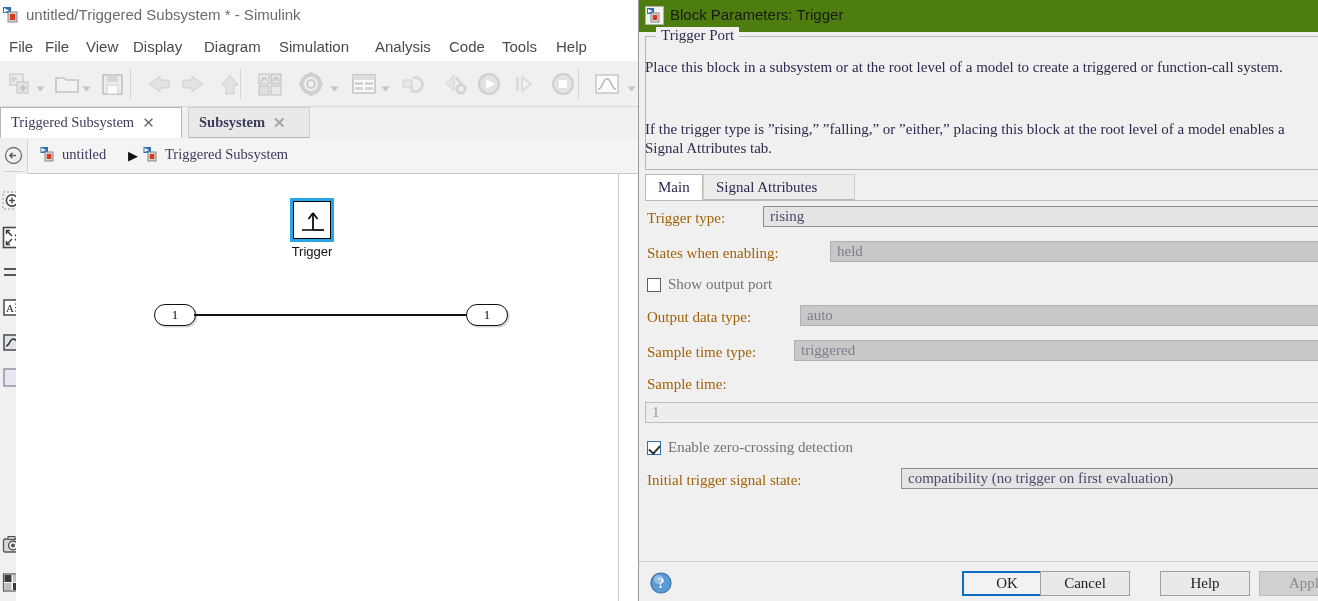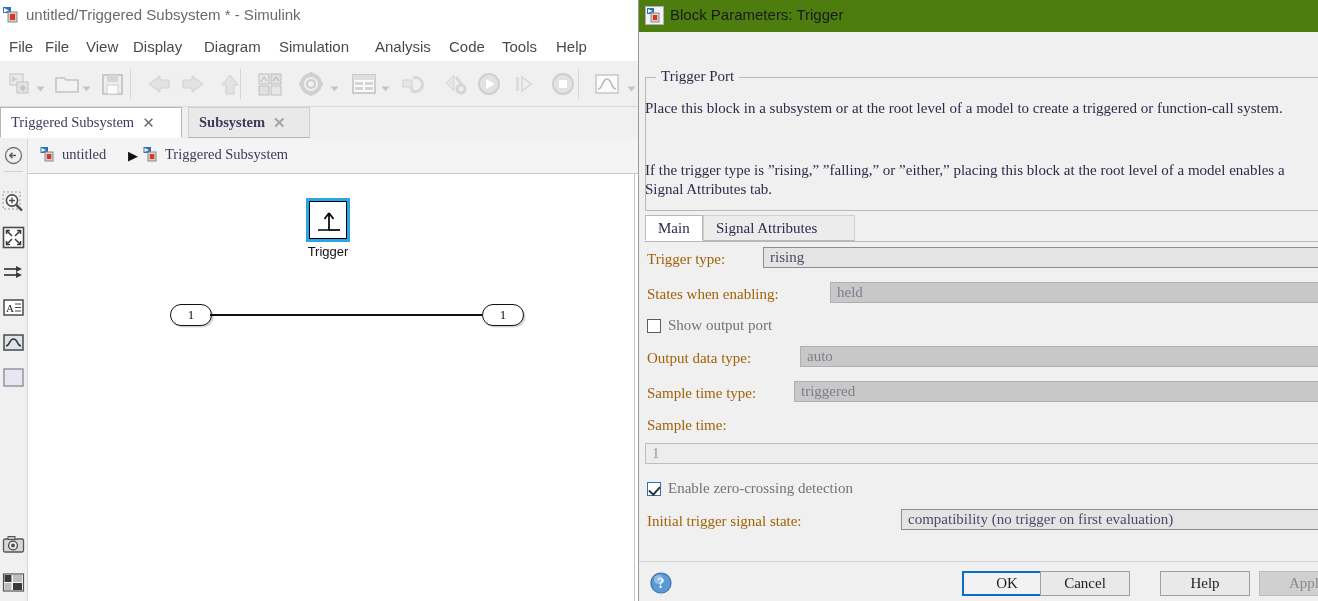--- a/index.html
+++ b/index.html
@@ -42,21 +42,21 @@
   .leftrail{position:absolute;left:0;top:139px;width:27px;height:462px;background:#f0f0f0;border-right:1px solid #d6d6d6;}
   .rail-ico{position:absolute;left:2px;width:23px;height:23px;}
   .rail-sep{position:absolute;left:4px;width:19px;height:1px;background:#d0d0d0;}
 
   .breadcrumb{position:absolute;left:28px;top:139px;width:610px;height:34px;background:#f4f4f4;border-bottom:1px solid #c8c8c8;}
   .bc-item{position:absolute;top:7px;display:flex;align-items:center;white-space:nowrap;
        font-family:"Liberation Serif",serif;font-size:14.5px;color:#3b3b5c;}
   .bc-item .bc-ico{width:17px;height:17px;margin-right:5px;}
   .bc-sep{position:absolute;top:9px;font-size:13px;color:#111;}
 
-  .canvas{position:absolute;left:32px;top:174px;width:602px;height:427px;background:#fff;border-right:1px solid #c8c8c8;overflow:hidden;}
+  .canvas{position:absolute;left:16px;top:174px;width:602px;height:427px;background:#fff;border-right:1px solid #c8c8c8;overflow:hidden;}
 
   .blk-trigger{position:absolute;left:274px;top:24px;width:44px;height:44px;
      border:3px solid #2ba5e8;box-sizing:border-box;background:#fff;}
   .blk-trigger-inner{position:absolute;left:0;top:0;width:100%;height:100%;border:1.5px solid #000;box-sizing:border-box;background:#fff;}
   .blk-label{position:absolute;left:250px;top:70px;width:92px;text-align:center;
      font-family:"Liberation Sans",sans-serif;font-size:13px;color:#111;}
 
   .port{position:absolute;height:20px;border:1.4px solid #111;border-radius:11px;background:#fff;
       display:flex;align-items:center;justify-content:center;
       font-family:"Liberation Serif",serif;font-size:13px;color:#111;
@@ -65,21 +65,21 @@
   .wire-head{position:absolute;width:0;height:0;border-left:11px solid #111;border-top:6px solid transparent;border-bottom:6px solid transparent;}
 
   
   #dialog{position:absolute;left:638px;top:0;width:680px;height:601px;background:#f0f0f0;overflow:hidden;
       border-left:1px solid #9a9a9a;box-sizing:border-box;}
   .dlg-title{position:absolute;left:0;top:0;width:680px;height:32px;background:#4d7c0f;}
   .dlg-title .dt-ico{position:absolute;left:6px;top:6px;width:19px;height:19px;}
   .dlg-title .dt-text{position:absolute;left:31px;top:6px;font-size:15px;color:#1a1a1a;
       font-family:"Liberation Sans",sans-serif;white-space:nowrap;}
 
-  .dlg-body{position:absolute;left:0;top:32px;width:680px;height:529px;background:#f0f0f0;margin-top:41px;}
+  .dlg-body{position:absolute;left:0;top:32px;width:680px;height:529px;background:#f0f0f0;}
 
   .groupbox{position:absolute;left:6px;top:4px;width:681px;height:134px;
       border:1px solid #b9b9b9;box-sizing:border-box;}
   .group-legend{position:absolute;left:10px;top:-10px;background:#f0f0f0;padding:0 5px;
       font-family:"Liberation Serif",serif;font-size:15px;color:#2b2b4d;}
   .desc{position:absolute;left:6px;font-family:"Liberation Serif",serif;font-size:15px;color:#2b2b4d;
       line-height:19px;width:660px;}
 
   .tabs2{position:absolute;left:6px;top:142px;width:681px;height:26px;border-bottom:1px solid #b9b9b9;}
   .t2{position:absolute;top:0;height:26px;box-sizing:border-box;display:flex;align-items:center;

